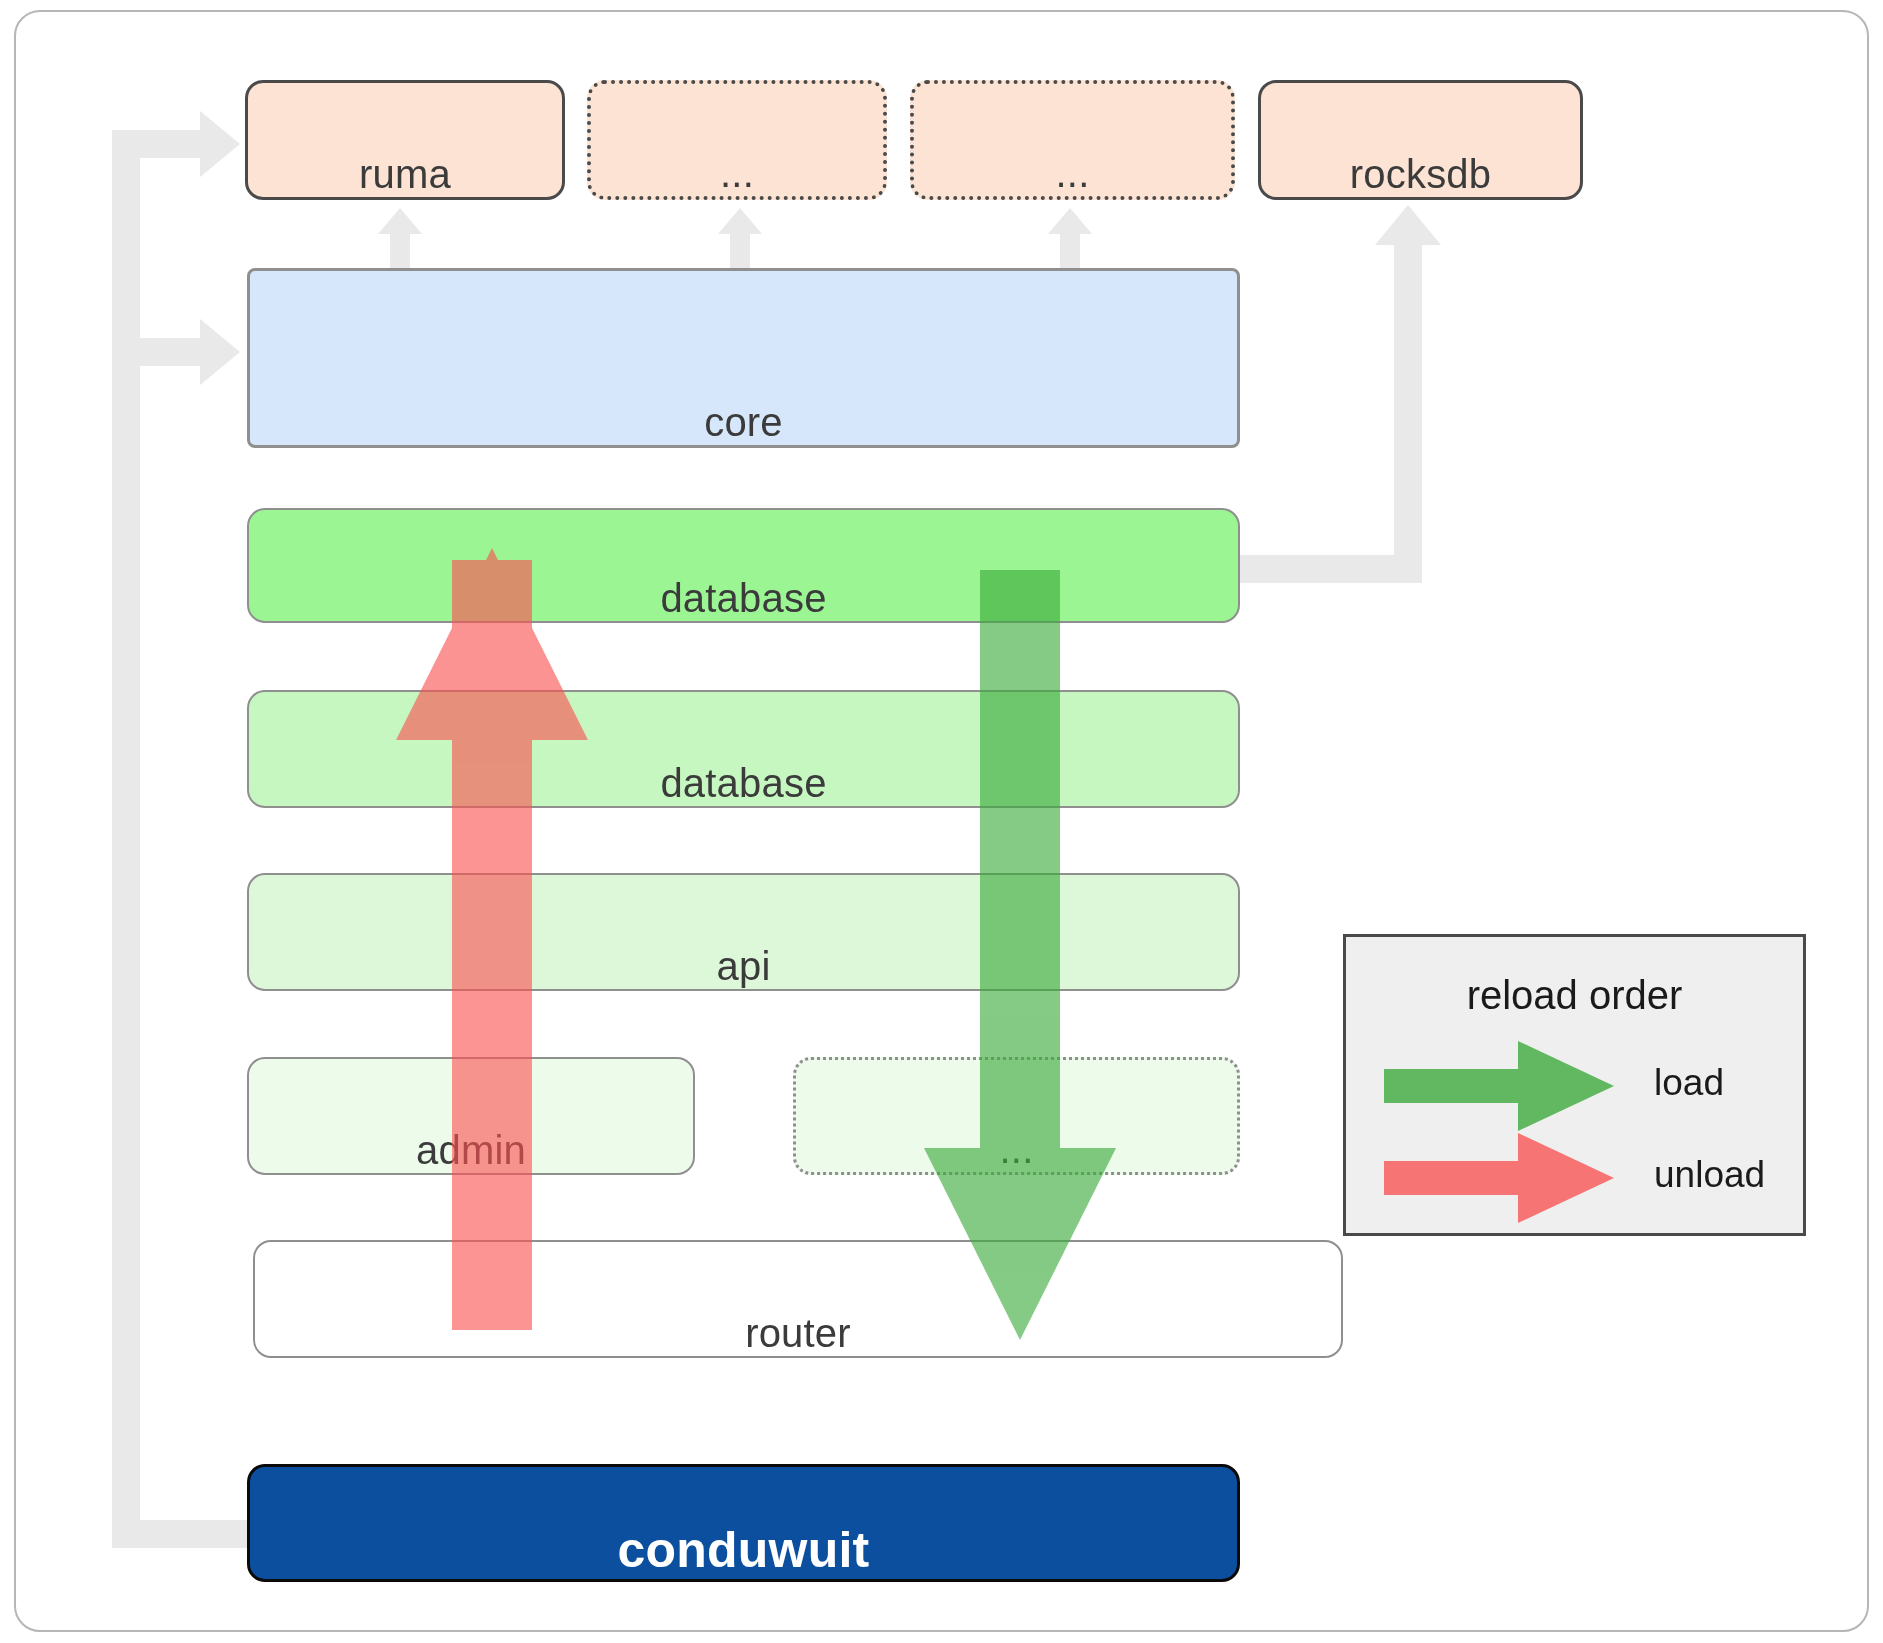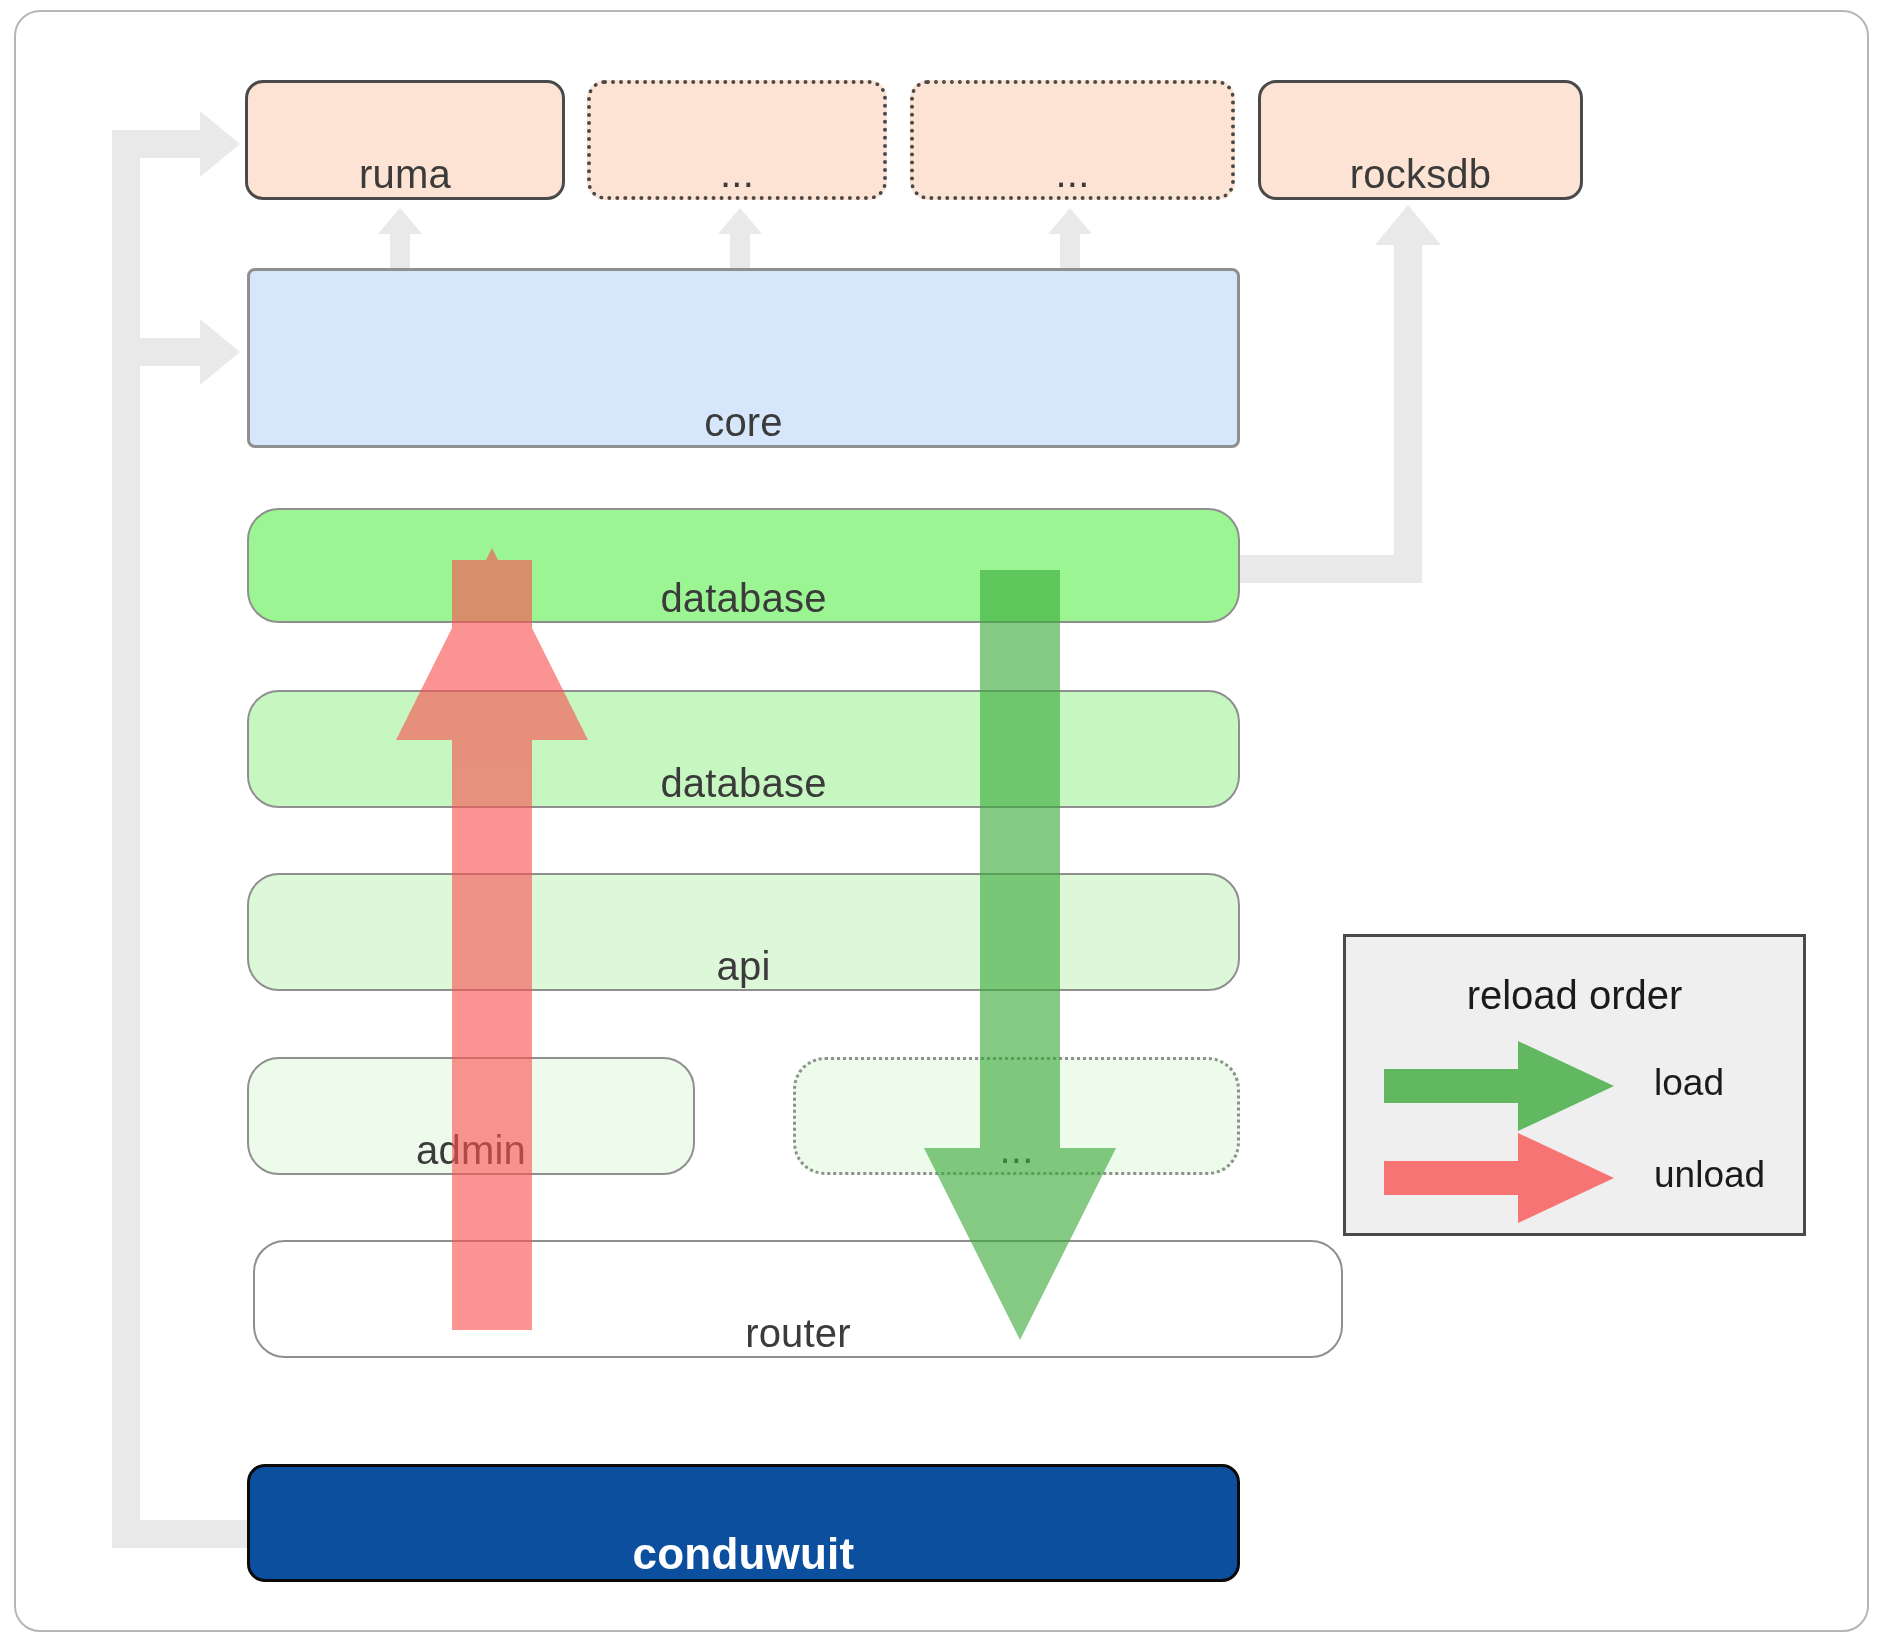--- a/index.html
+++ b/index.html
@@ -58,36 +58,36 @@
   
   .core {
     background: #d6e7fb;
     border: 3px solid #8f8f8f;
     border-radius: 8px;
   }
 
   
   .layer {
     border: 2px solid #8f8f8f;
-    border-radius: 32px;
+    border-radius: 18px;
   }
   .layer.dotted {
     border-style: dotted;
     border-width: 3px;
     border-color: #8f8f8f;
   }
 
   
   .conduwuit {
     background: #0b4f9e;
     border: 3px solid #0a0a0a;
     border-radius: 18px;
     color: #ffffff;
     font-weight: 700;
-    font-size: 44px;
+    font-size: 50px;
   }
 
   
   .grey-seg {
     position: absolute;
     background: #e9e9e9;
   }
   .grey-head {
     position: absolute;
     width: 0;

